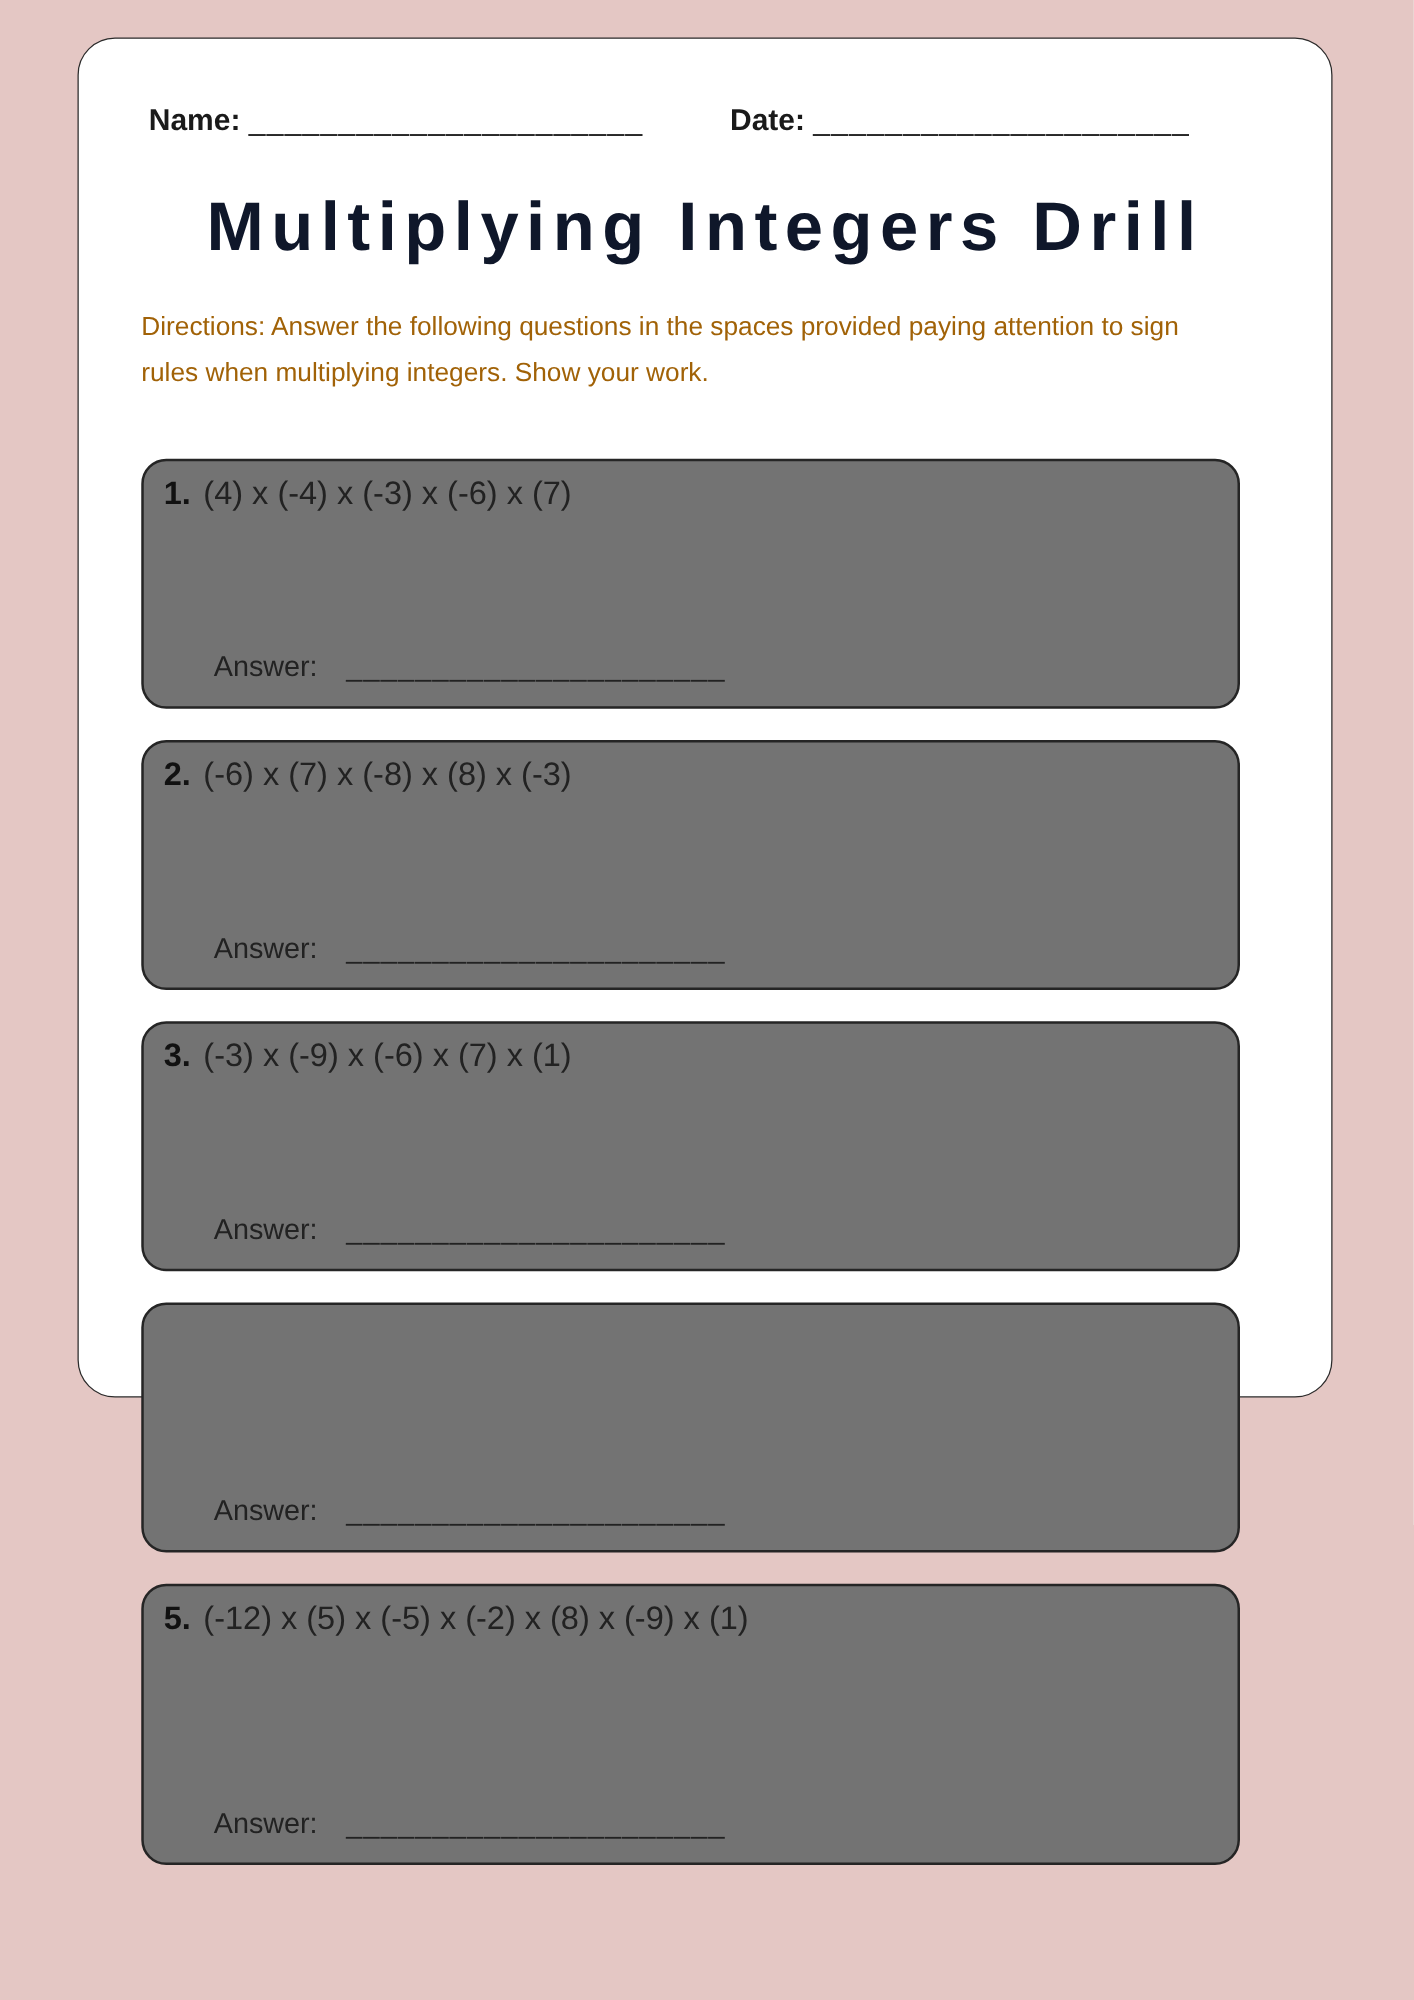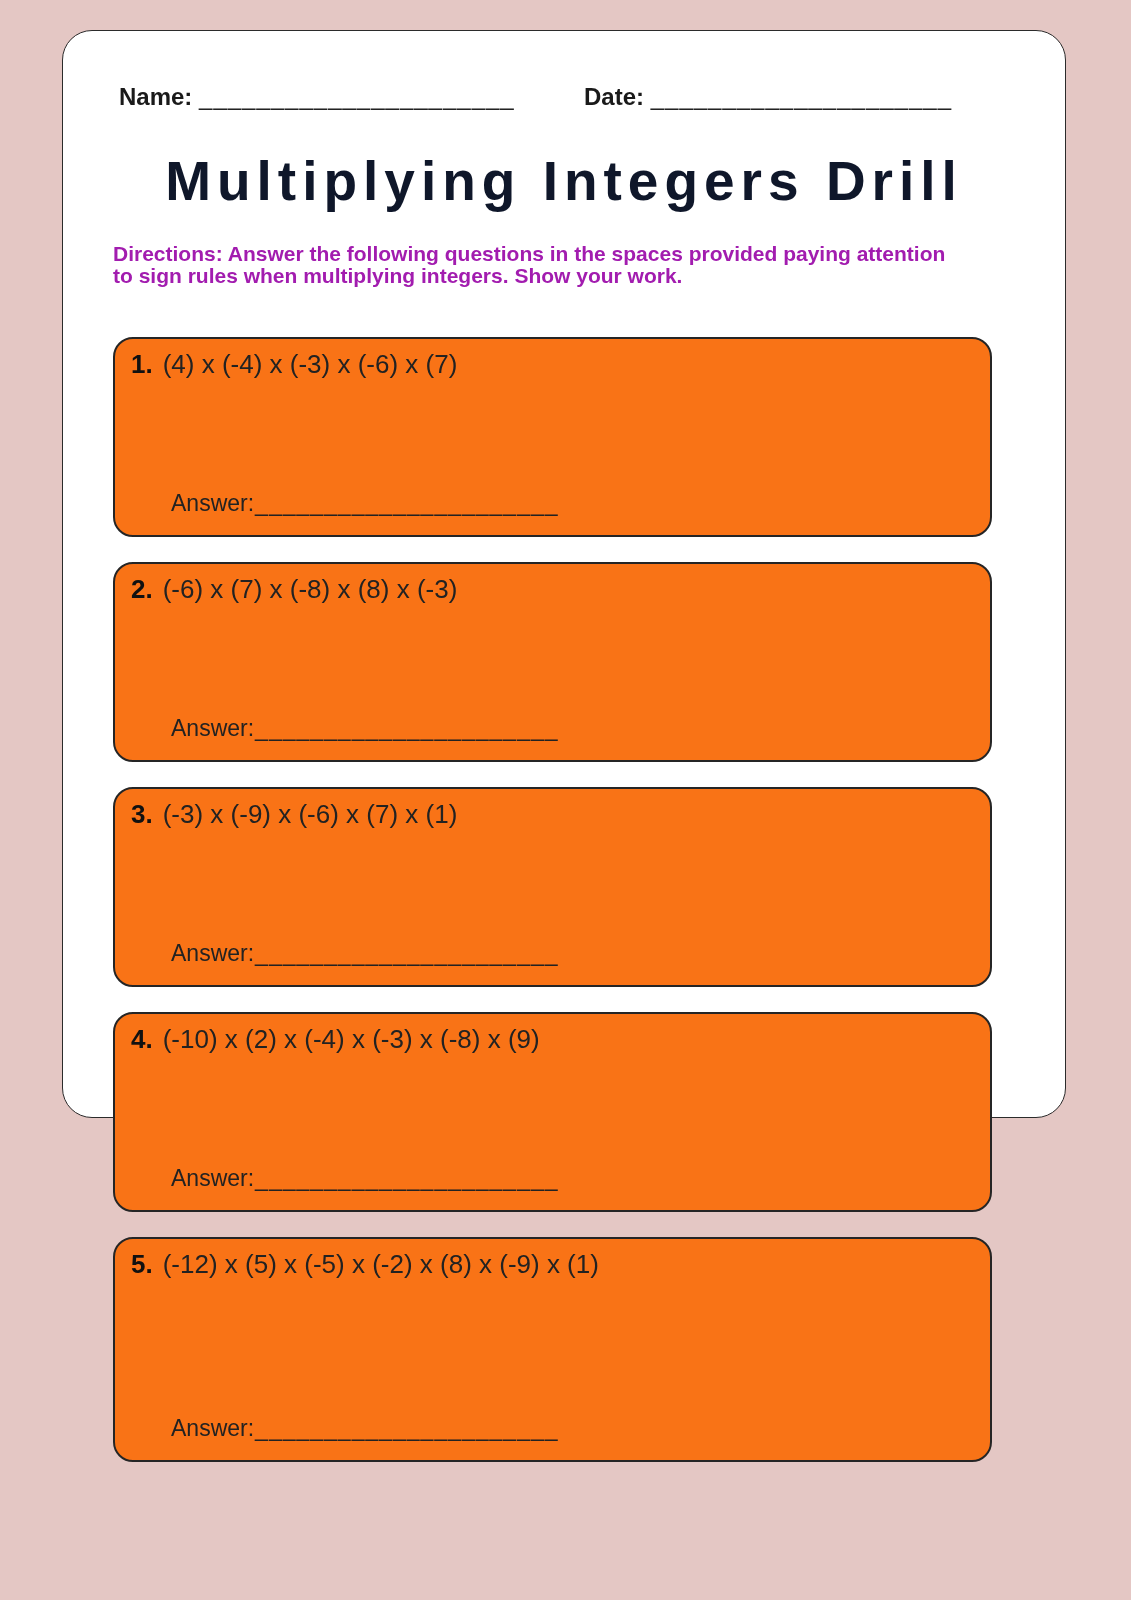--- a/index.html
+++ b/index.html
@@ -55,32 +55,32 @@
     text-align: center;
     font-size: 55px;
     font-weight: 700;
     letter-spacing: 6px;
     color: #0f172a;
     white-space: nowrap;
   }
   .directions {
     margin: 30px 110px 0 50px;
     font-size: 21px;
-    font-weight: 700;
-    line-height: 22px;
-    color: #a21caf;
+    font-weight: 400;
+    line-height: 37px;
+    color: #a16207;
   }
   .qbox {
     position: relative;
     margin: 0 73px 25px 50px;
     height: 200px;
     border: 2px solid #252525;
     border-radius: 20px;
     box-sizing: border-box;
-    background: #f97316;
+    background: #737373;
   }
   .qbox.first {
     margin-top: 50px;
   }
   .qbox.tall {
     height: 225px;
   }
   .qline {
     position: absolute;
     top: 10px;
@@ -100,21 +100,21 @@
   .answer-row {
     position: absolute;
     left: 56px;
     bottom: 18px;
     font-size: 23px;
     color: #222;
     white-space: nowrap;
   }
   .answer-label {
     font-weight: 400;
-    margin-right: 1px;
+    margin-right: 23px;
   }
 </style>
 </head>
 <body>
 
 <div class="page">
 
   <div class="header-row">
     <div class="name-field">
       <span class="field-label">Name:</span>
@@ -151,23 +151,20 @@
   <div class="qbox">
     <div class="qline">
       <span class="qnum">3.</span><span class="qexpr">(-3) x (-9) x (-6) x (7) x (1)</span>
     </div>
     <div class="answer-row">
       <span class="answer-label">Answer:</span><span class="blank-line">______________________</span>
     </div>
   </div>
 
   <div class="qbox">
-    <div class="qline">
-      <span class="qnum">4.</span><span class="qexpr">(-10) x (2) x (-4) x (-3) x (-8) x (9)</span>
-    </div>
     <div class="answer-row">
       <span class="answer-label">Answer:</span><span class="blank-line">______________________</span>
     </div>
   </div>
 
   <div class="qbox tall">
     <div class="qline">
       <span class="qnum">5.</span><span class="qexpr">(-12) x (5) x (-5) x (-2) x (8) x (-9) x (1)</span>
     </div>
     <div class="answer-row">

